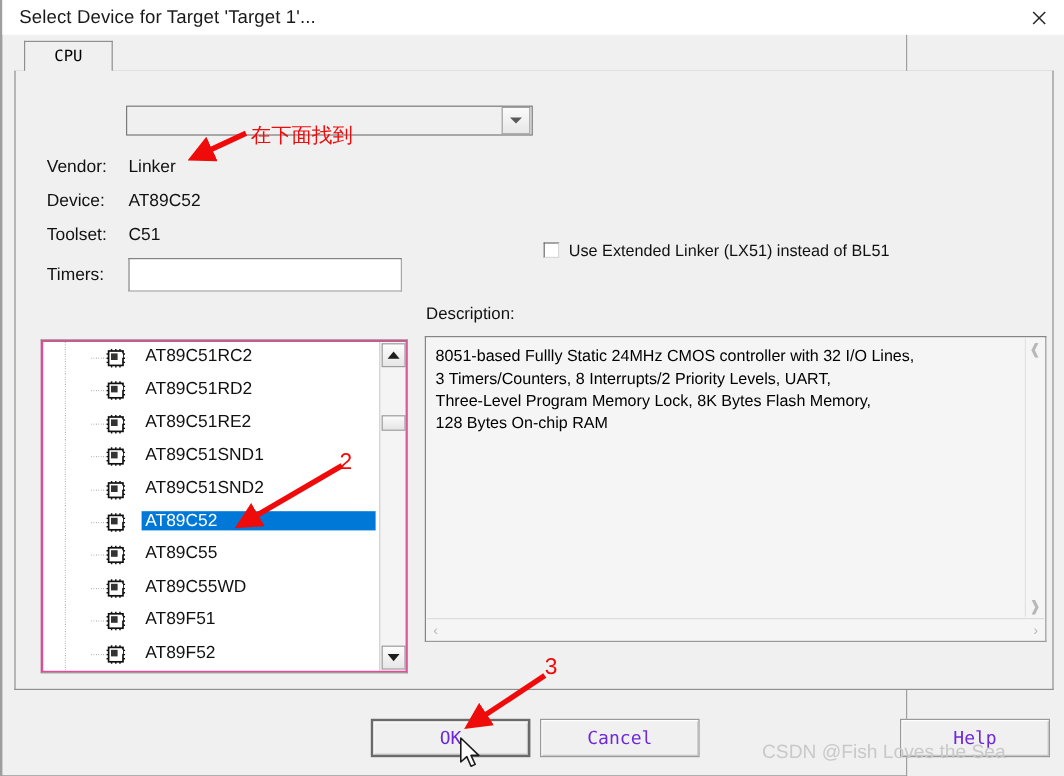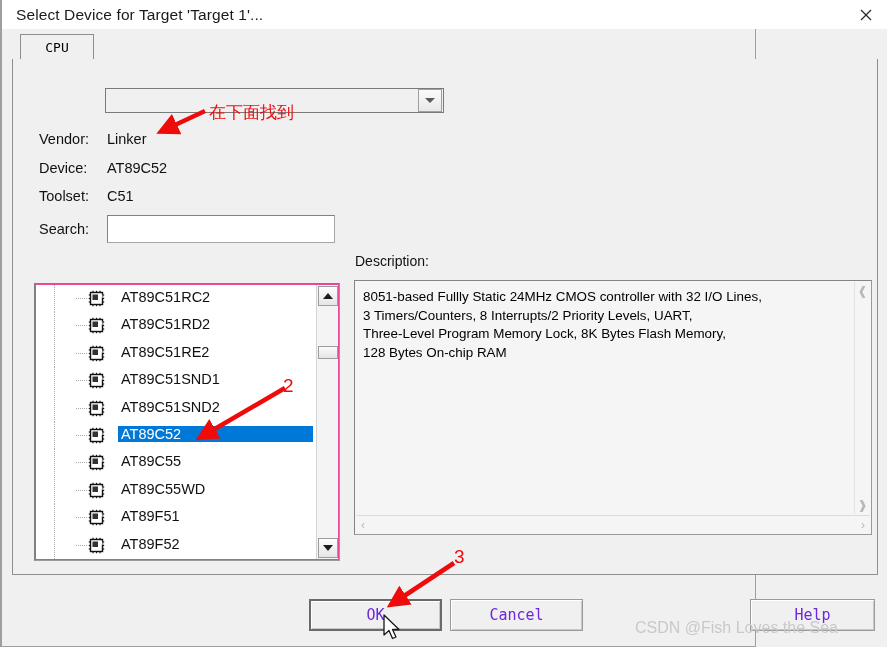--- a/index.html
+++ b/index.html
@@ -369,25 +369,29 @@
 
   <div class="fld-label" id="lbl-vendor">Vendor:</div>
   <div class="fld-value" id="val-vendor">Linker</div>
 
   <div class="fld-label" id="lbl-device">Device:</div>
   <div class="fld-value" id="val-device">AT89C52</div>
 
   <div class="fld-label" id="lbl-toolset">Toolset:</div>
   <div class="fld-value" id="val-toolset">C51</div>
 
-  <div class="fld-label" id="lbl-search">Search:</div>
+  <div class="fld-label" id="lbl-search">Timers:</div>
   <div class="search-box">
     <input type="text" value="" placeholder="" style="">
   </div>
 
+  <div class="cbrow" id="cb-linker">
+    <div class="cbox"></div>
+    <div class="cblabel">Use Extended Linker (LX51) instead of BL51</div>
+  </div>
 
   <div id="desc-label">Description:</div>
   <div class="desc-box">
     <div class="desc-inner">
       <div class="desc-text">8051-based Fullly Static 24MHz CMOS controller with 32  I/O Lines,
 3 Timers/Counters, 8 Interrupts/2 Priority Levels, UART,
 Three-Level Program Memory Lock, 8K Bytes Flash Memory,
 128 Bytes On-chip RAM</div>
     </div>
     <div class="vsb-modern">

